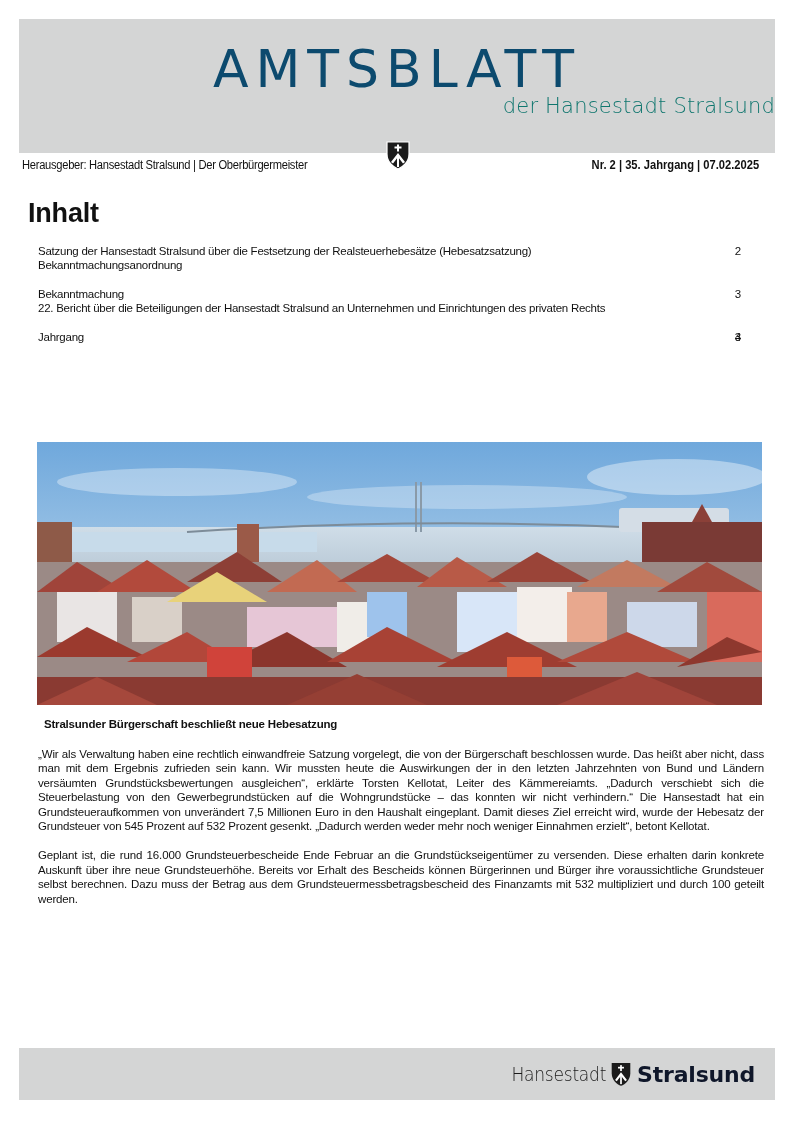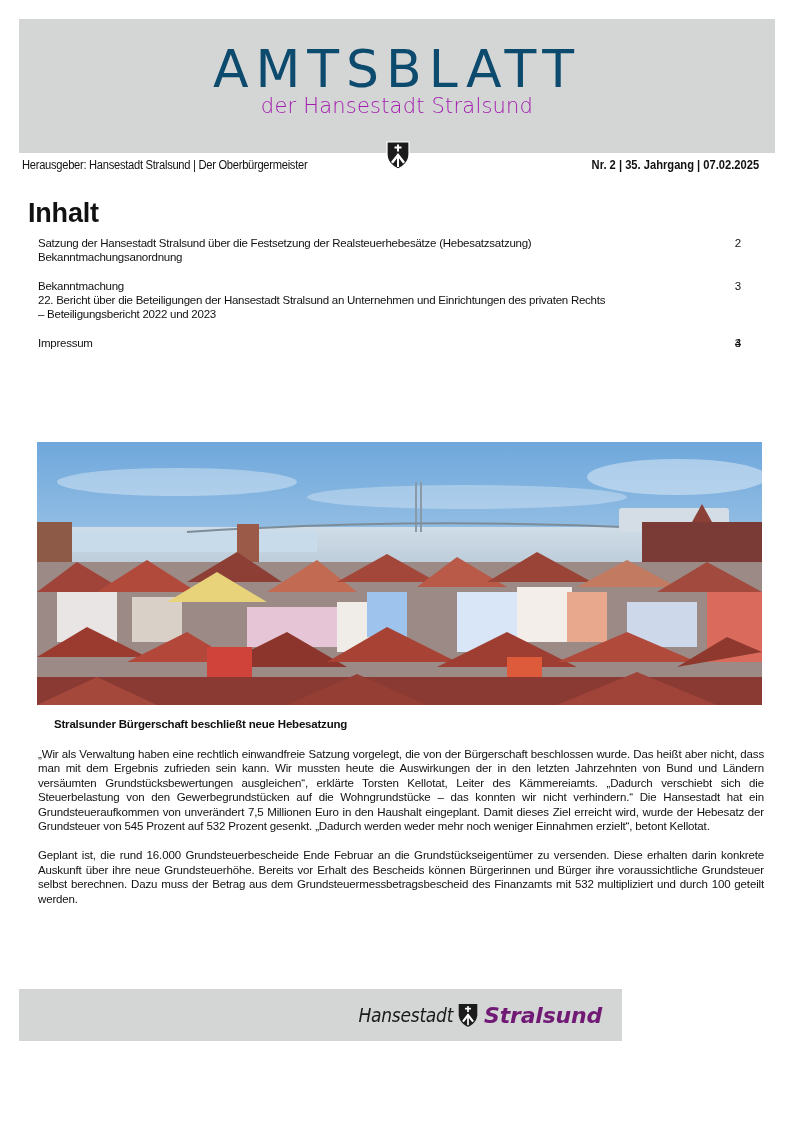--- a/index.html
+++ b/index.html
@@ -5,53 +5,53 @@
   html, body { margin: 0; padding: 0; background: #ffffff; }
   body { width: 794px; height: 1123px; position: relative; overflow: hidden;
          font-family: "Liberation Sans", sans-serif; color: #111; }
   .abs { position: absolute; }
 
   
   .masthead { left: 19px; top: 19px; width: 756px; height: 134px; background: #d4d5d5; }
   .mast-title { left: 0; width: 756px; top: 20px; text-align: center;
                 font-family: "DejaVu Sans", sans-serif; font-size: 52px; letter-spacing: 7px;
                 color: #0c4a6e; line-height: 60px; }
-  .mast-sub { left: 0; width: 756px; top: 74px; text-align: center;
-              font-family: "DejaVu Sans", sans-serif; font-size: 21px; color: #a21caf;
+  .mast-sub { left: 0; width: 756px; top: 74px; text-align: right;
+              font-family: "DejaVu Sans", sans-serif; font-size: 21px; color: #0f766e;
               letter-spacing: 0.2px; line-height: 26px; font-weight: 300; }
 
   .crest { left: 385px; top: 140px; width: 26px; height: 30px; }
 
   .meta-left { left: 22px; top: 158px; font-size: 12px; letter-spacing: -0.3px;
                transform: scaleX(0.93); transform-origin: left top; }
   .meta-right { right: 35px; top: 158px; font-size: 12px; font-weight: bold;
                 transform: scaleX(0.93); transform-origin: right top; }
 
   
   .toc-heading { left: 28px; top: 198px; font-size: 27px; font-weight: bold; letter-spacing: -0.2px; }
-  .toc { left: 38px; top: 236px; width: 705px; }
+  .toc { left: 38px; top: 244px; width: 705px; }
   .toc-item { position: relative; margin-bottom: 15px; font-size: 11.5px; line-height: 14px;
               letter-spacing: -0.25px; }
   .toc-line { display: block; white-space: nowrap; }
   .toc-page { position: absolute; right: 2px; top: 0; }
 
   
   .photo { left: 37px; top: 442px; width: 725px; height: 263px; overflow: hidden; }
 
   
   .article { left: 38px; top: 717px; width: 726px; font-size: 11.5px; line-height: 14.5px; }
-  .article h2 { margin: 0 0 15px 16px; font-size: 11.5px; font-weight: bold; letter-spacing: -0.2px; }
+  .article h2 { margin: 0 0 15px 6px; font-size: 11.5px; font-weight: bold; letter-spacing: -0.2px; }
   .article p { margin: 0 0 14.5px 0; text-align: justify; letter-spacing: -0.15px; }
 
   
-  .footer { left: 19px; top: 989px; width: 603px; height: 52px; background: #d4d5d5; font-style: italic; }
+  .footer { left: 19px; top: 1048px; width: 756px; height: 52px; background: #d4d5d5; }
   .footer-brand { right: 20px; top: 12px; height: 28px; display: flex; align-items: center; }
   .fb-light { font-family: "DejaVu Sans", sans-serif; font-size: 19px; color: #1a1a1a;
               letter-spacing: -0.3px; font-weight: 300; transform: scaleX(0.9); transform-origin: right center; }
-  .fb-bold { font-family: "DejaVu Sans", sans-serif; font-size: 22px; font-weight: bold; color: #701a75;
+  .fb-bold { font-family: "DejaVu Sans", sans-serif; font-size: 22px; font-weight: bold; color: #0f172a;
              letter-spacing: -0.2px; }
   .fb-crest { width: 22px; height: 26px; margin: 0 5px 0 4px; }
 </style>
 </head>
 <body>
 
 <div class="abs masthead">
   <div class="abs mast-title">AMTSBLATT</div>
   <div class="abs mast-sub">der Hansestadt Stralsund</div>
 </div>
@@ -70,28 +70,27 @@
 <div class="abs toc-heading">Inhalt</div>
 <div class="abs toc">
   <div class="toc-item">
     <span class="toc-line">Satzung der Hansestadt Stralsund über die Festsetzung der Realsteuerhebesätze (Hebesatzsatzung)</span>
     <span class="toc-line">Bekanntmachungsanordnung</span>
     <span class="toc-page">2</span>
   </div>
   <div class="toc-item">
     <span class="toc-line">Bekanntmachung</span>
     <span class="toc-line">22. Bericht über die Beteiligungen der Hansestadt Stralsund an Unternehmen und Einrichtungen des privaten Rechts</span>
-    <span class="toc-line">– Beteiligungsbericht 2022 und 2023</span>
     <span class="toc-page">3</span>
   </div>
   <div class="toc-item">
     <span class="toc-page">3</span>
   </div>
   <div class="toc-item">
-    <span class="toc-line">Impressum</span>
+    <span class="toc-line">Jahrgang</span>
     <span class="toc-page">4</span>
   </div>
 </div>
 
 <div class="abs photo" title="Panorama der Altstadt von Stralsund mit roten Dächern, Strelasund und Rügenbrücke im Hintergrund">
   <svg width="725" height="263" viewBox="0 0 725 263" preserveAspectRatio="none">
     <defs>
       <linearGradient id="sky" x1="0" y1="0" x2="0" y2="1">
         <stop offset="0" stop-color="#6fa8dc"></stop>
         <stop offset="0.55" stop-color="#a9cbe8"></stop>

